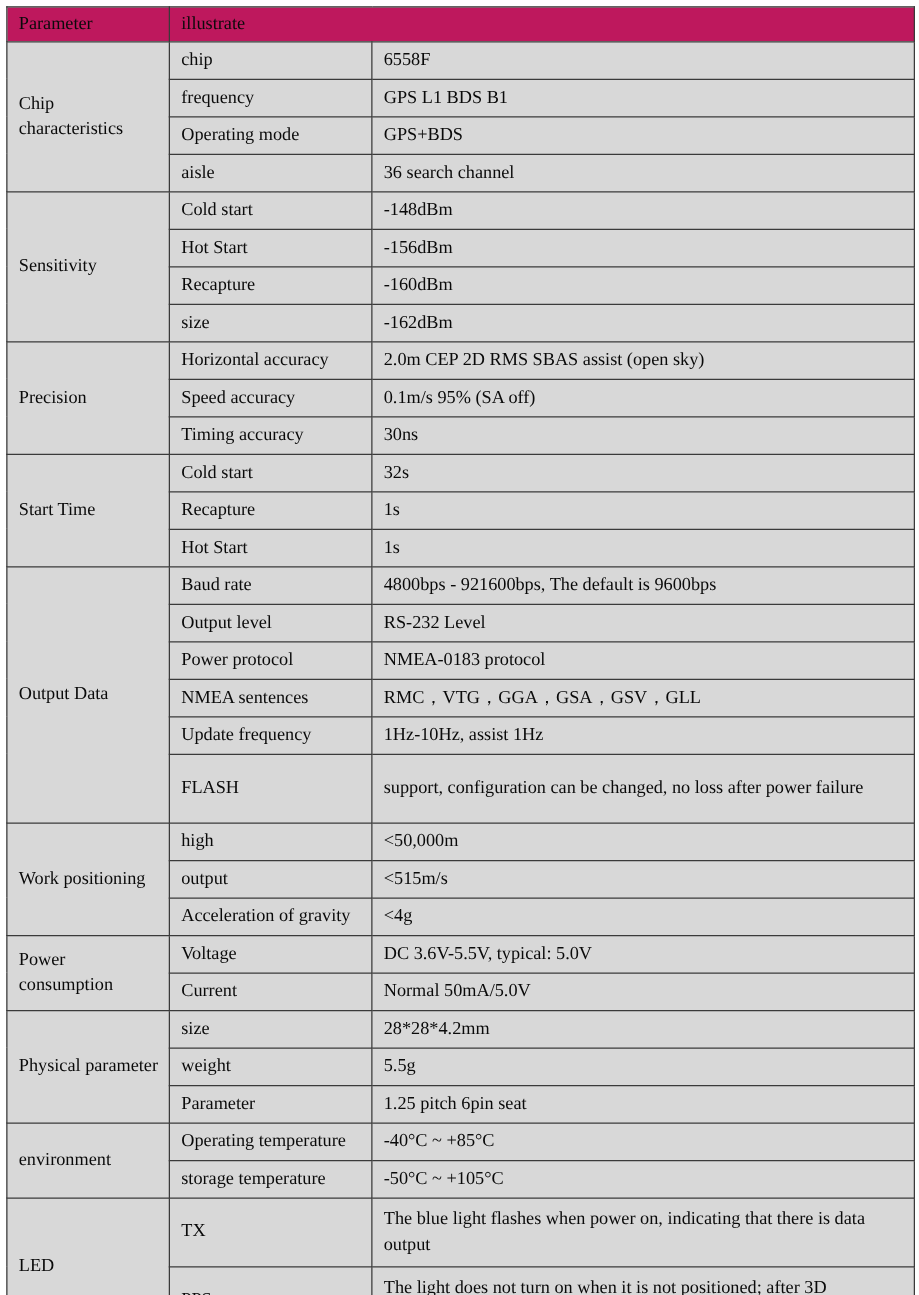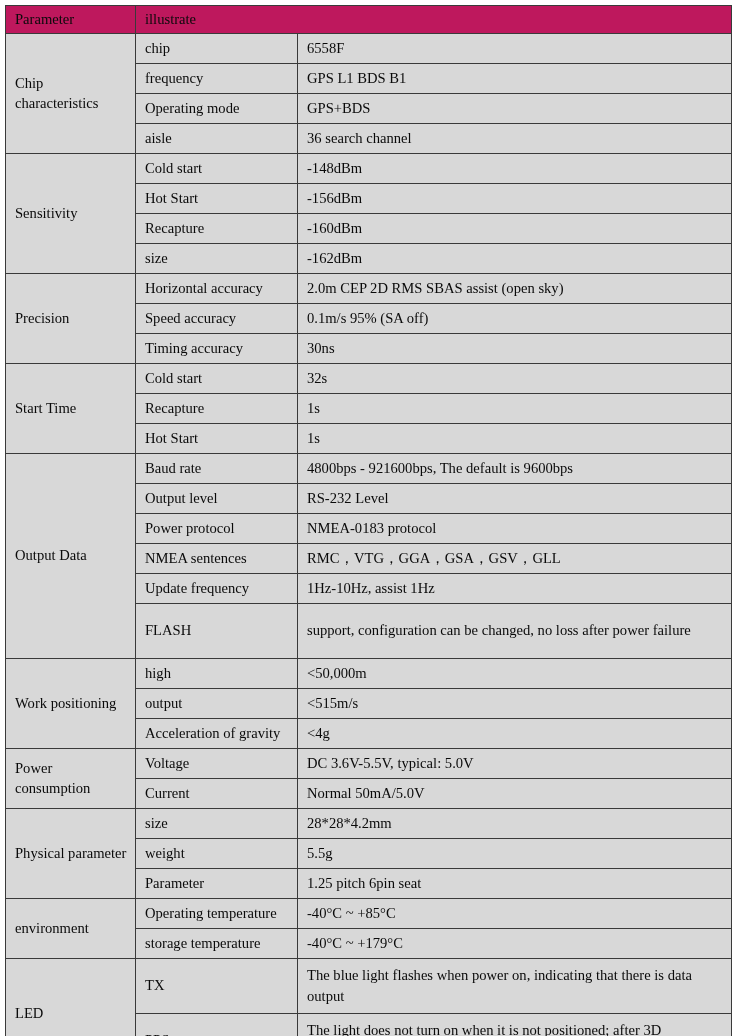--- a/index.html
+++ b/index.html
@@ -200,21 +200,21 @@
           <td class="rowhdr h29">Parameter</td>
           <td class="val h29">1.25 pitch 6pin seat</td>
         </tr>
         <tr>
           <td class="group" rowspan="2">environment</td>
           <td class="rowhdr h29">Operating temperature</td>
           <td class="val h29">-40°C ~ +85°C</td>
         </tr>
         <tr>
           <td class="rowhdr h29">storage temperature</td>
-          <td class="val h29">-40°C ~ +179°C</td>
+          <td class="val h29">-50°C ~ +105°C</td>
         </tr>
         <tr>
           <td class="group" rowspan="2">LED</td>
           <td class="rowhdr h2line">TX</td>
           <td class="val just h2line">The blue light flashes when power on, indicating that there is data output</td>
         </tr>
         <tr>
           <td class="rowhdr h2line">PPS</td>
           <td class="val just h2line">The light does not turn on when it is not positioned; after 3D positioning, it starts to flash</td>
         </tr>

